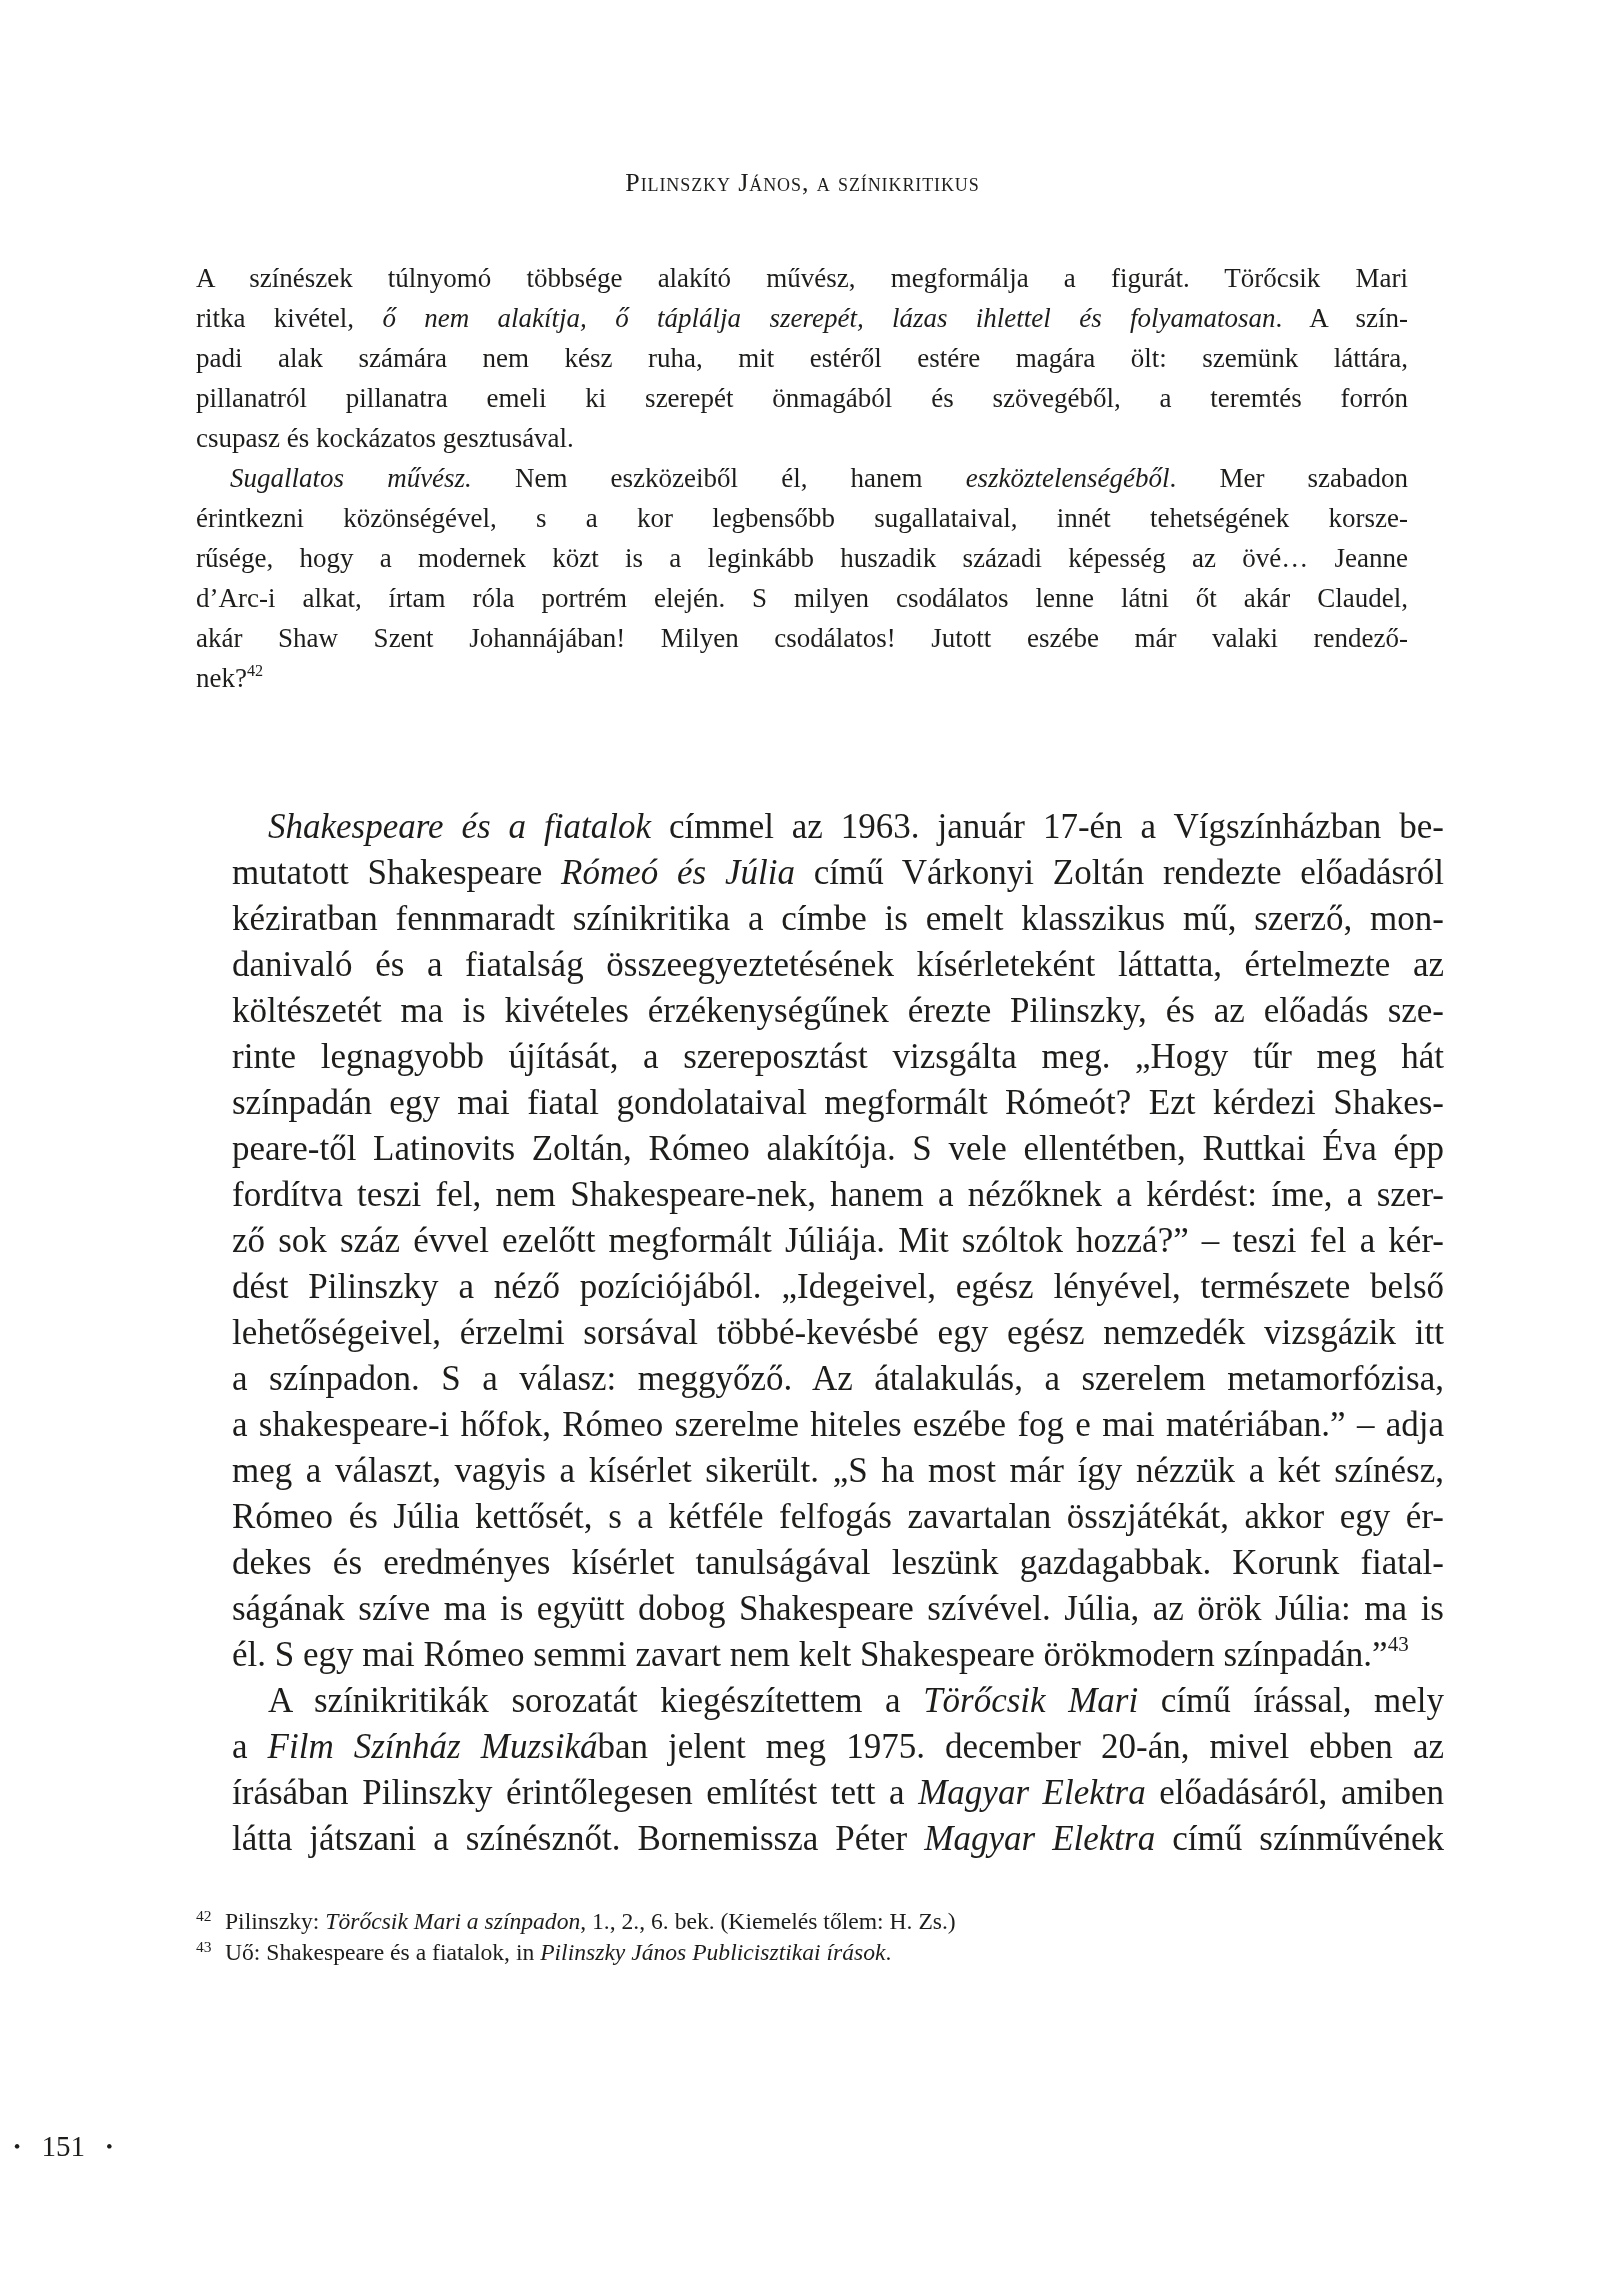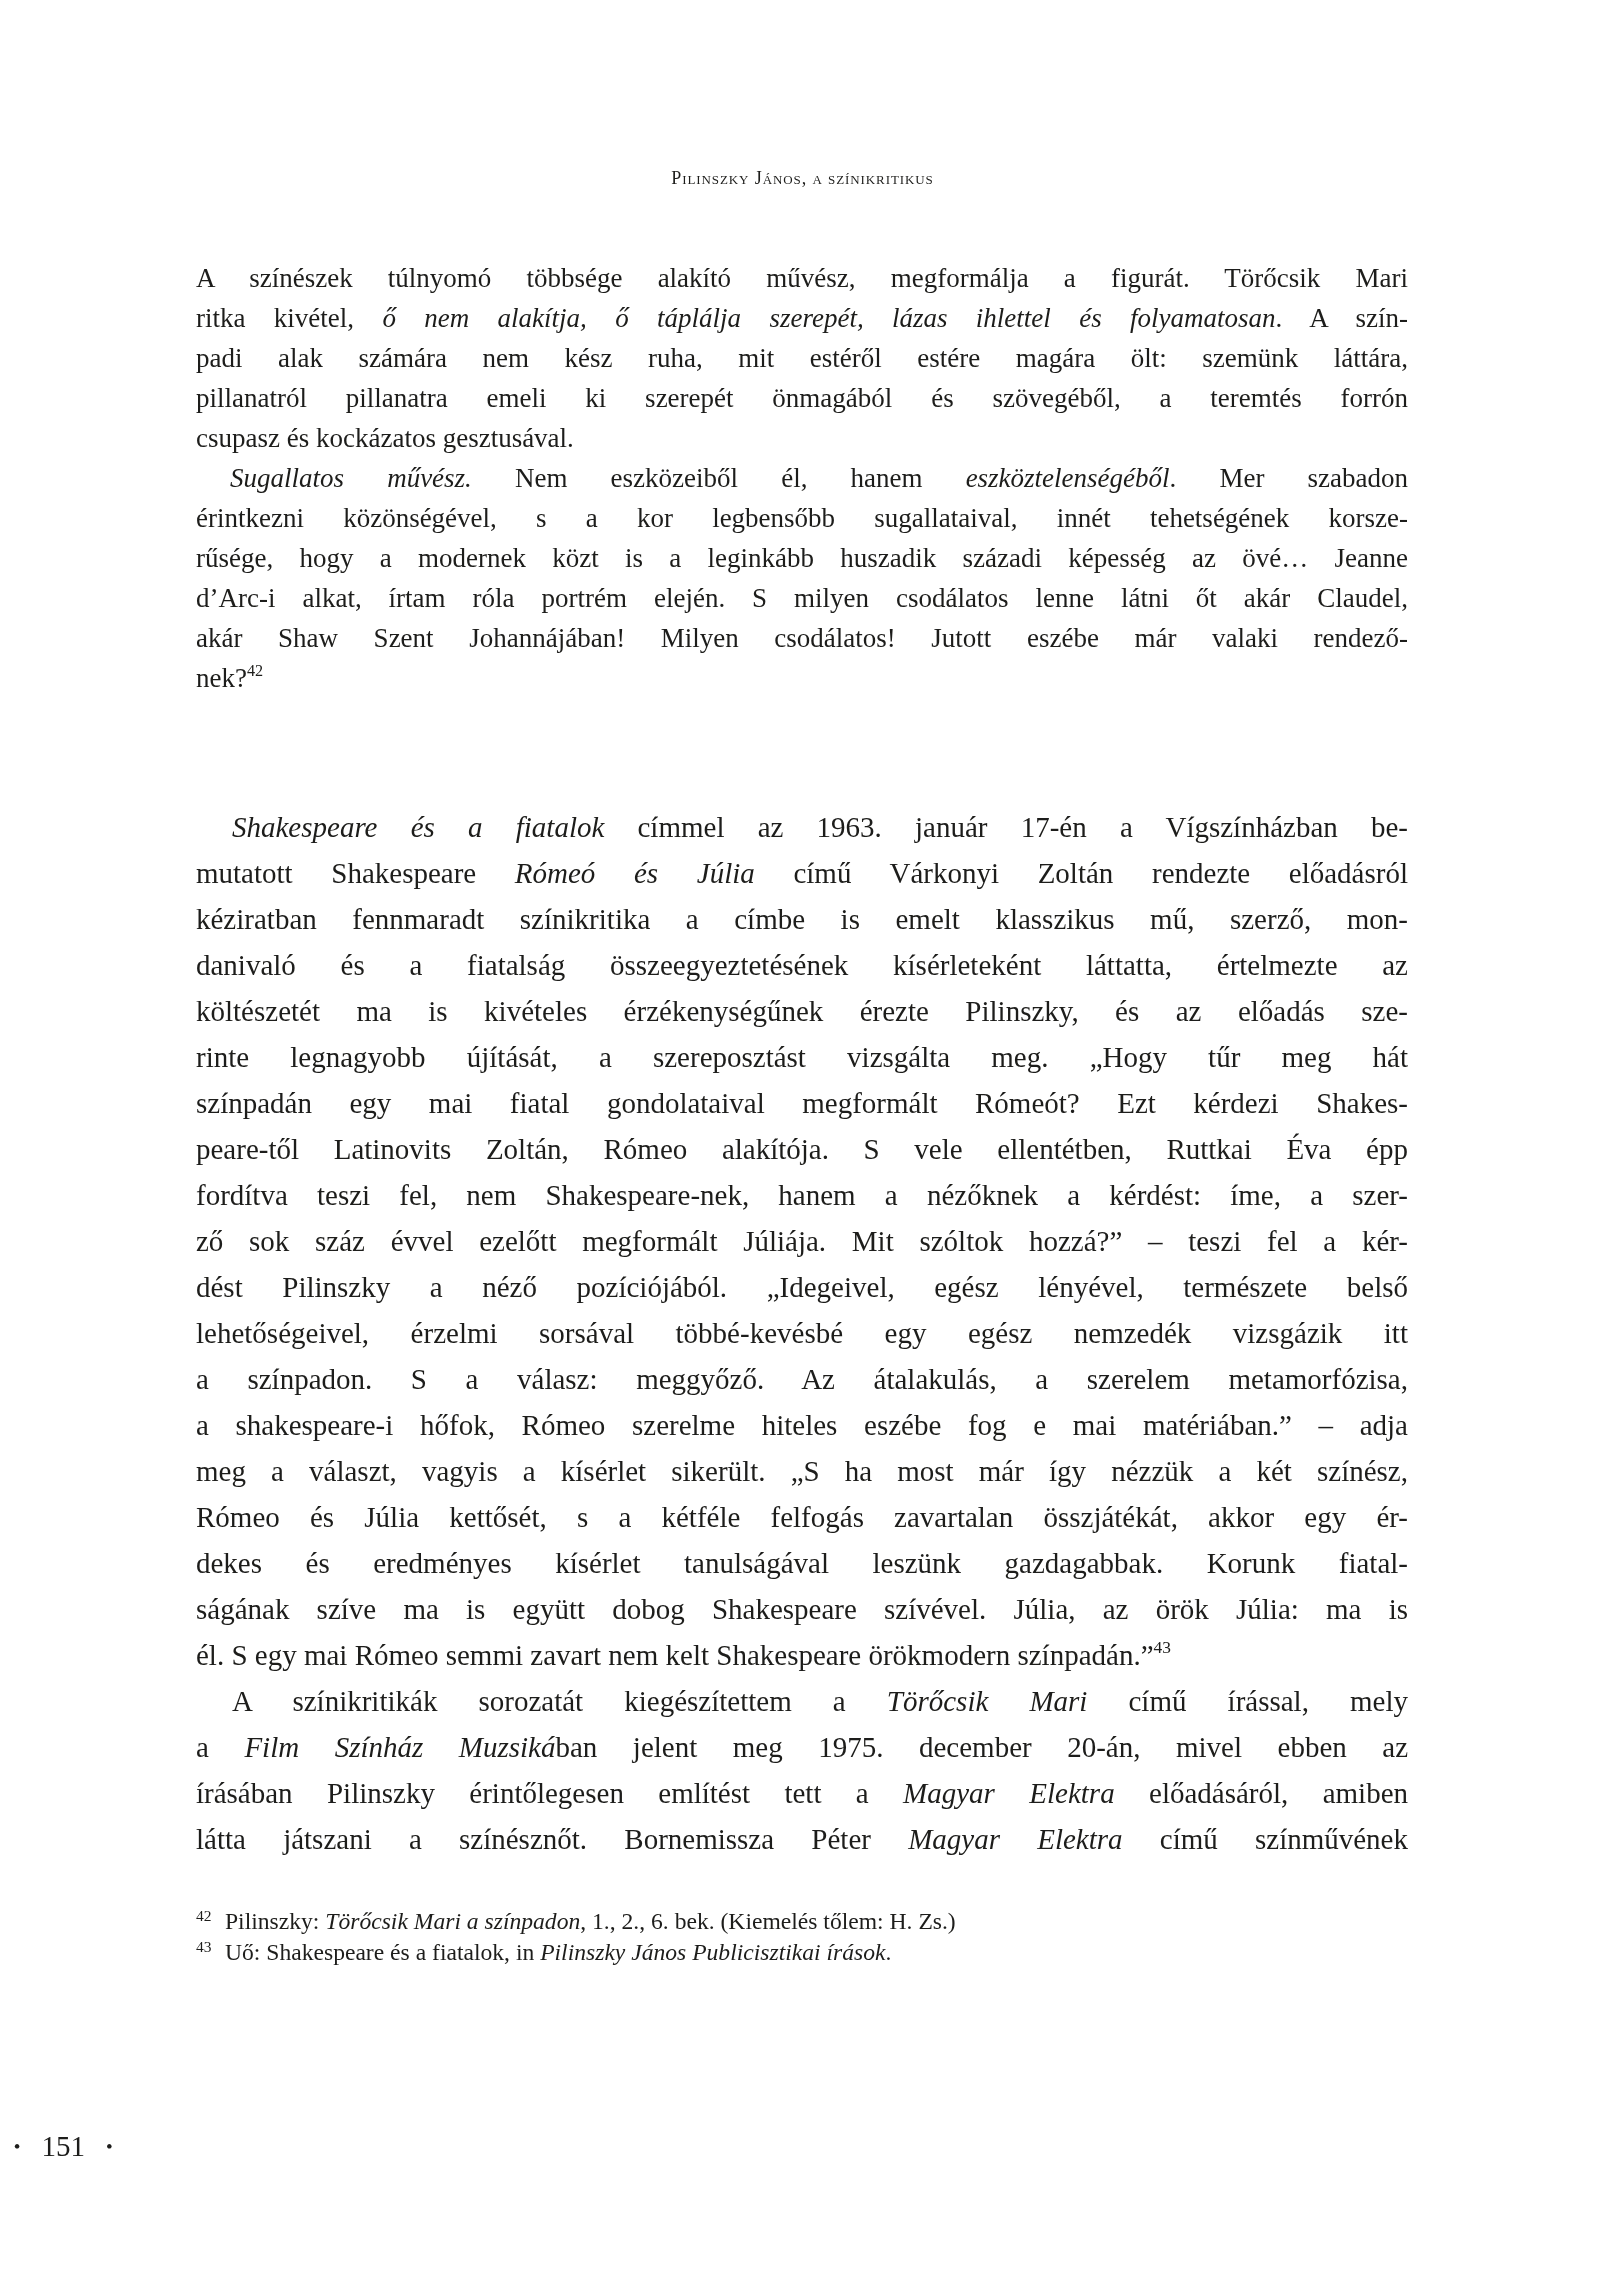--- a/index.html
+++ b/index.html
@@ -1,24 +1,24 @@
 <!DOCTYPE html>
 <html style="font-size:13.8px"><head>
 <meta charset="utf-8">
 <style>
   html, body { margin: 0; padding: 0; background: #ffffff; }
   body { width: 1605px; height: 2295px; position: relative; overflow: hidden; color: #1d1d1b; font-family: "Liberation Serif", "DejaVu Serif", serif; }
-  .running-head { position: absolute; top: 168px; left: 0; width: 1605px; text-align: center; font-size: 18px; letter-spacing: 0.9px; font-variant: small-caps; color: #1d1d1b; }
+  .running-head { position: absolute; top: 168px; left: 0; width: 1605px; text-align: center; font-size: 26px; letter-spacing: 0.9px; font-variant: small-caps; color: #1d1d1b; }
   .block { position: absolute; left: 196px; width: 1212px; }
   .line { display: block; white-space: nowrap; text-align: justify; text-align-last: justify; }
   .line.last { text-align-last: left; }
   .quote { top: 258px; font-size: 27px; }
   .quote .line { height: 40px; line-height: 40px; font-family: Liberation Serif, serif; }
   .quote .indent { padding-left: 34px; }
-  .body-text { top: 804px; font-size: 29px; }
+  .body-text { top: 804px; font-size: 35px; margin-left: 36px; }
   .body-text .line { height: 46px; line-height: 46px; }
   .body-text .indent { padding-left: 36px; }
   i { font-style: italic; }
   sup { font-size: 0.6em; line-height: 0; vertical-align: 0.7em; }
   .footnotes { position: absolute; top: 1900px; left: 196px; width: 1212px; font-size: 23.6px; }
   .footnote { height: 31px; line-height: 31px; white-space: nowrap; }
   .fn-num { display: inline-block; width: 29px; font-size: 15.5px; vertical-align: 7.7px; }
   .page-number { position: absolute; top: 2130px; left: 0; width: 1440px; text-align: left; font-size: 29px; }
   .bullet { font-size: 19px; vertical-align: 3.4px; margin: 0 13.8px; }
 </style>

